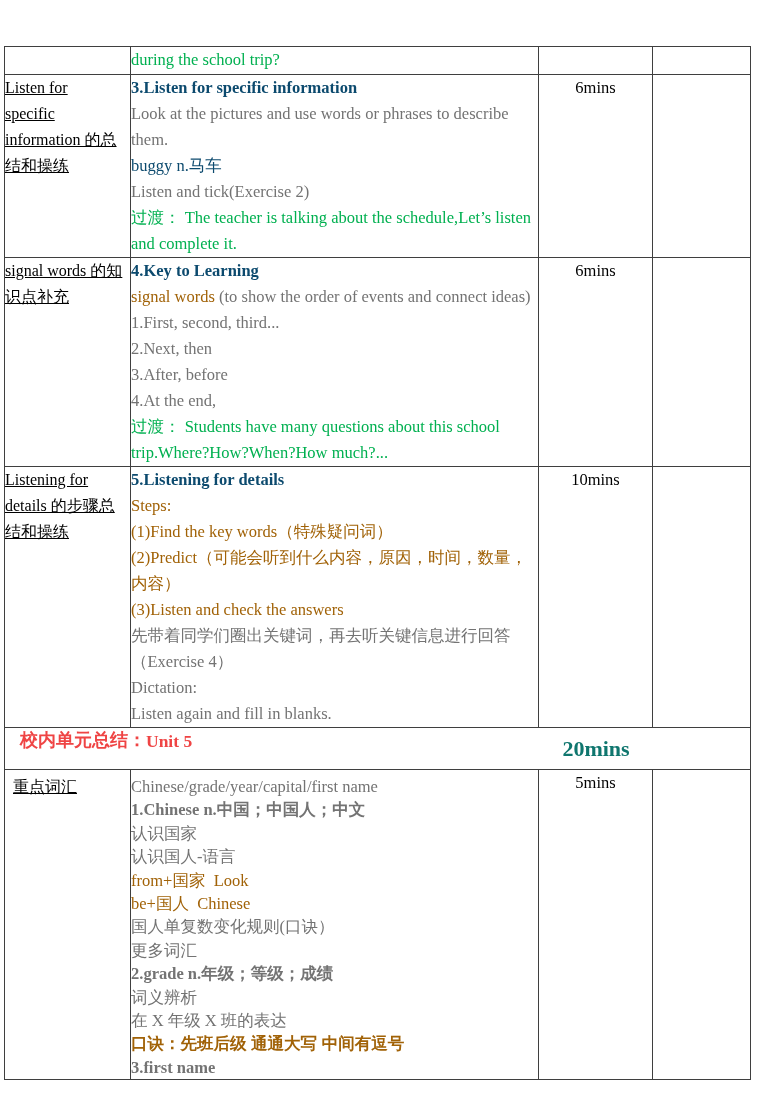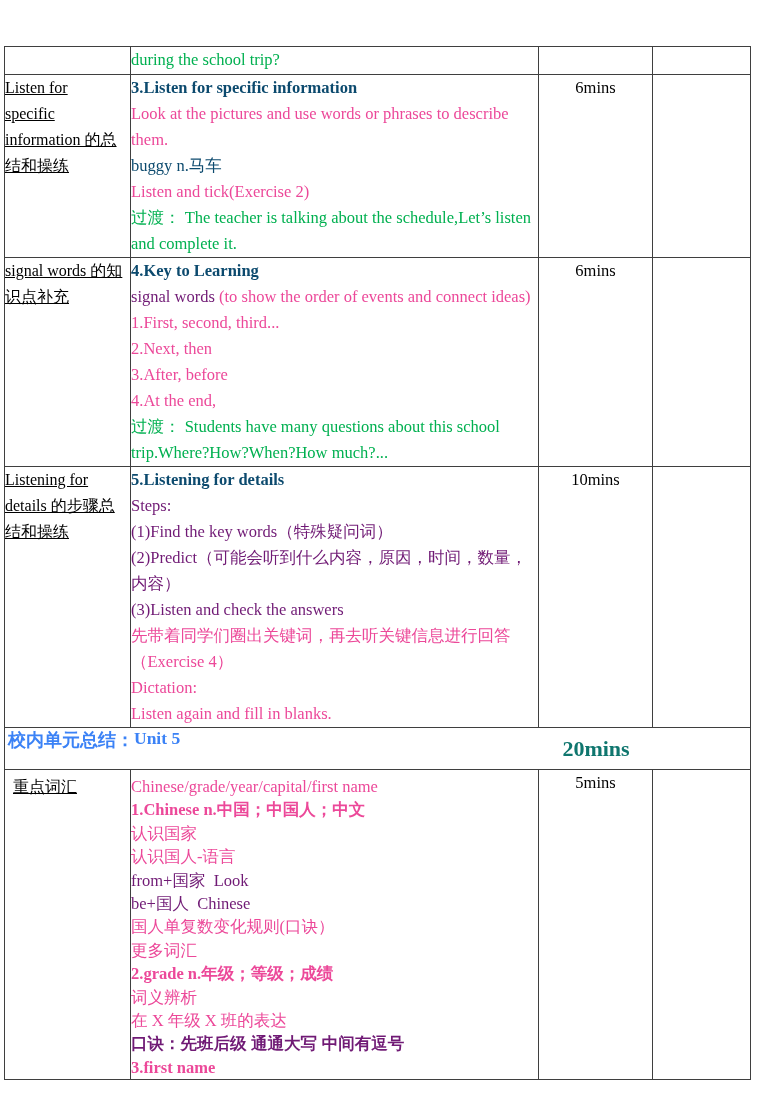--- a/index.html
+++ b/index.html
@@ -18,29 +18,29 @@
   }
   td.leftcell{padding:3px 2px 2px 5px;font-size:16px;line-height:26px;text-decoration:underline;}
   td.leftcell div{white-space:nowrap;}
   td.contentcell{padding:3px 8px 2px 8px;line-height:26px;}
   td.contentcell div{white-space:pre-wrap;}
   td.timecell{text-align:center;padding-top:3px;line-height:26px;}
   td.notecell{}
   tr.tight td.contentcell{line-height:23.4px;padding-top:5px;}
   tr.tight td.leftcell{line-height:23.4px;padding-top:5px;padding-left:8px;}
   .c-black{color:#0c4a6e;}
-  .c-blue{color:#ec4899;}
+  .c-blue{color:#737373;}
   .c-green{color:#00B050;}
-  .c-red{color:#701a75;}
+  .c-red{color:#a16207;}
   .b{font-weight:bold;}
   .hei{font-family:"Liberation Sans","DejaVu Sans",sans-serif;}
   td.summarycell{position:relative;}
   .summary-inner{
-    display:flex;align-items:flex-start;height:100%;
-    font-weight:bold;font-size:18px;color:#3b82f6;
+    display:flex;align-items:flex-end;height:100%;
+    font-weight:bold;font-size:18px;color:#ef4444;margin-left:12px;
   }
   .summary-label{font-family:"Liberation Sans","DejaVu Sans",sans-serif;padding-left:3px;}
   .summary-unit{font-size:17.5px;}
   .summary-time{
     position:absolute;left:534px;top:0;width:114px;height:100%;
     display:flex;align-items:center;justify-content:center;
     font-weight:bold;font-size:22px;color:#0f766e;
   }
 </style>
 </head>

